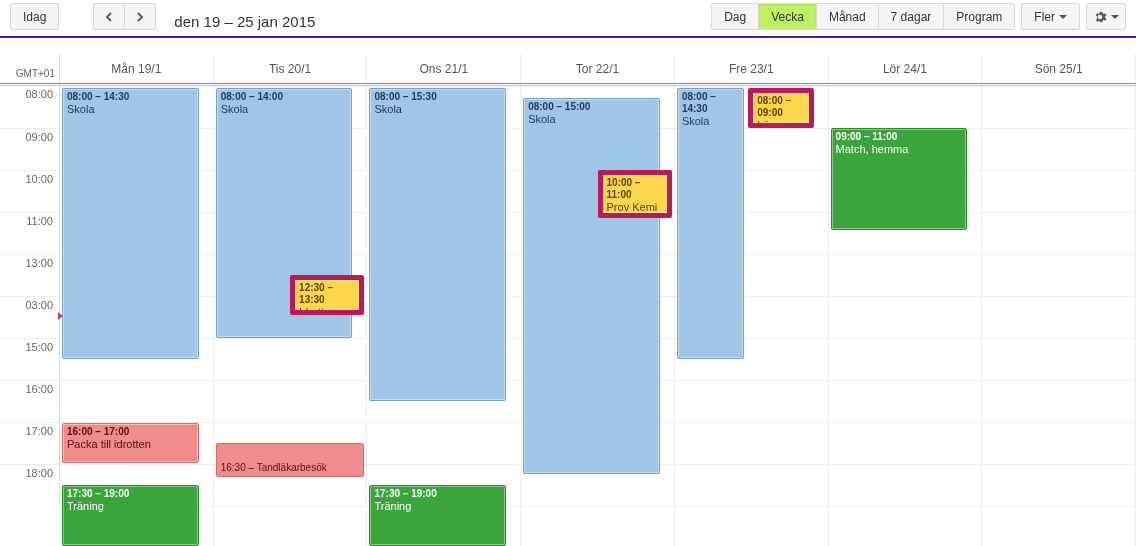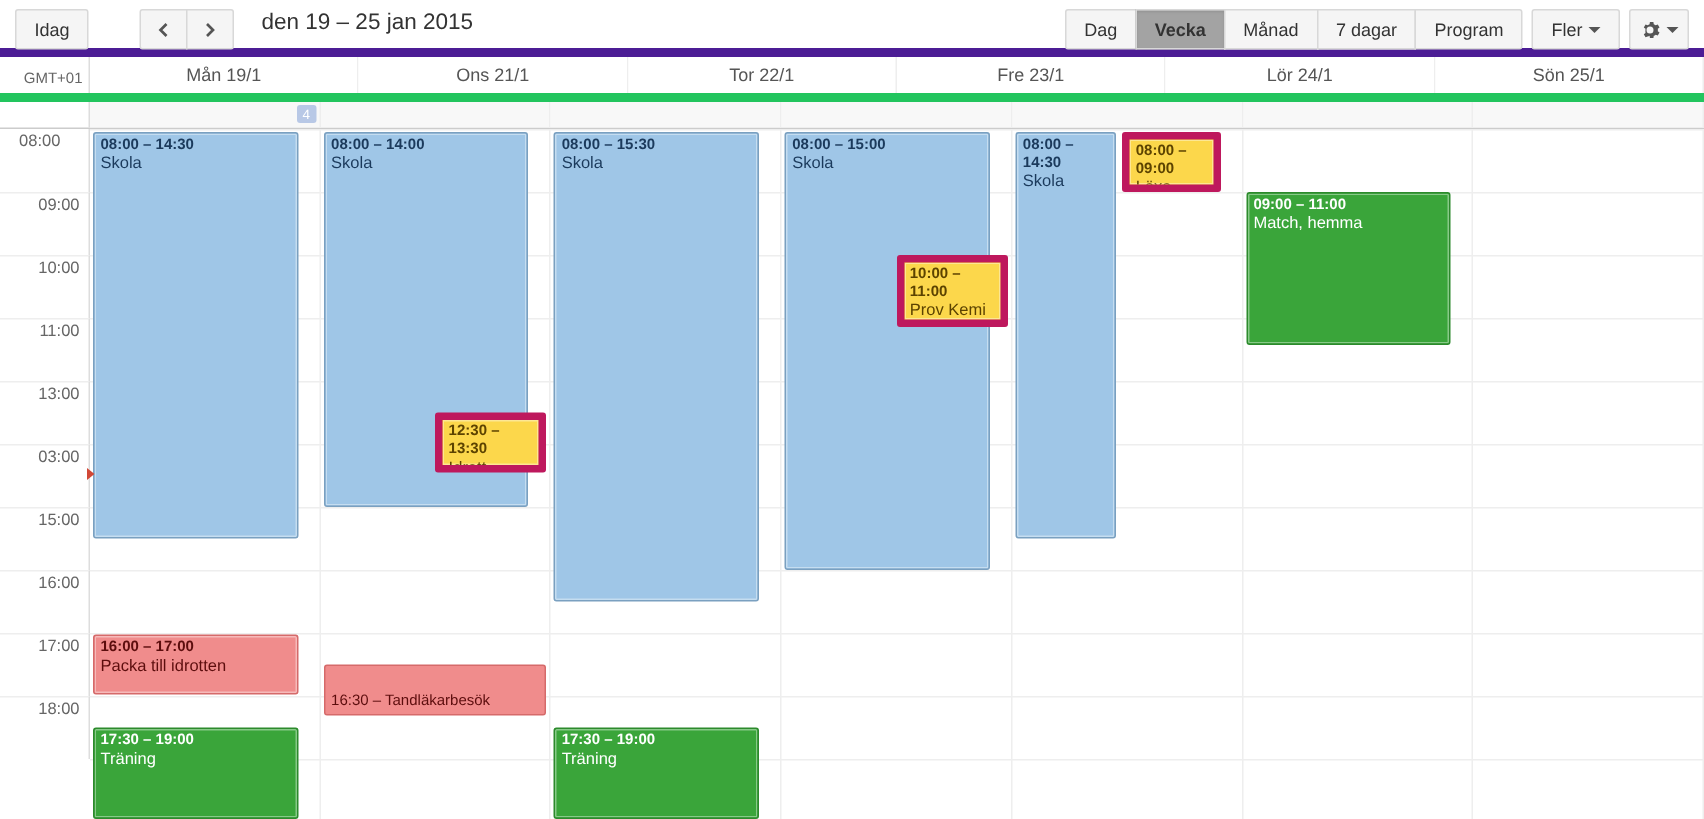--- a/index.html
+++ b/index.html
@@ -1,42 +1,42 @@
 <!DOCTYPE html>
 <html><head>
   <meta charset="utf-8">
   <style>
     * { box-sizing: border-box; margin: 0; padding: 0; }
     body { font-family: Arial, sans-serif; font-size: 13px; background: #fff; color: #222; width: 1136px; height: 546px; overflow: hidden; }
-    .toolbar { display: flex; align-items: flex-start; padding: 6px 10px; gap: 6px; border-bottom: 6px solid #4c1d95; height: 38px; }
+    .toolbar { display: flex; align-items: flex-end; padding: 6px 10px; gap: 6px; border-bottom: 2px solid #4c1d95; height: 38px; }
     .toolbar .spring { flex: 1; }
     .btn { background: #f5f5f5; border: 1px solid #d8d8d8; border-radius: 2px; padding: 5px 12px; font-size: 12px; color: #333; cursor: pointer; display: inline-flex; align-items: center; gap: 4px; height: 27px; }
     .btn-group { display: inline-flex; padding-left: 28px; }
     .btn-group .btn { border-radius: 0; margin-left: -1px; }
     .btn-group .btn:first-child { border-radius: 2px 0 0 2px; margin-left: 0; }
     .btn-group .btn:last-child { border-radius: 0 2px 2px 0; }
-    .btn.active { background: #a3a3a3; box-shadow: inset 0 1px 2px rgba(0,0,0,.1); font-weight: bold; }
+    .btn.active { background: #bef264; box-shadow: inset 0 1px 2px rgba(0,0,0,.1); }
     .date-range { margin-left: 12px; font-size: 15px; color: #333; }
     .icon-only { width: 32px; justify-content: center; padding: 5px 0; }
     .triangle-down { width: 0; height: 0; border-left: 4px solid transparent; border-right: 4px solid transparent; border-top: 4px solid #555; }
     .gear { width: 14px; height: 14px; }
 
     .grid-wrapper { position: relative; height: calc(546px - 38px); overflow: hidden; }
-    .header-row { display: flex; position: absolute; top: 0; left: 0; right: 0; height: 30px; border-bottom: 6px solid #22c55e; background: #fff; z-index: 5; }
+    .header-row { display: flex; position: absolute; top: 16px; left: 0; right: 0; height: 30px; border-bottom: 1px solid #22c55e; background: #fff; z-index: 5; }
     .tz-cell { width: 60px; font-size: 10px; color: #666; display: flex; align-items: flex-end; justify-content: flex-end; padding: 4px 4px; border-right: 1px solid #ddd; text-align: right; }
     .day-header { flex: 1; text-align: center; font-size: 12px; color: #555; display: flex; align-items: center; justify-content: center; border-right: 1px solid #eee; background: #fff; }
     .allday-row { position: absolute; top: 30px; left: 0; right: 0; height: 18px; display: flex; border-bottom: 1px solid #ccc; z-index: 4; }
     .allday-tz { width: 60px; border-right: 1px solid #ddd; position: relative; }
     .now-marker-tz { position: absolute; right: -4px; bottom: -235px; width: 0; height: 0; border-top: 4px solid transparent; border-bottom: 4px solid transparent; border-left: 5px solid #d14836; z-index: 20; }
     .allday-cell { flex: 1; border-right: 1px solid #eee; background: #f8f8f8; position: relative; }
     .badge { position: absolute; right: 2px; top: 2px; background: #b8c8e6; color: #fff; font-size: 9px; padding: 1px 4px; border-radius: 2px; }
     .scroll { position: absolute; top: 48px; left: 0; right: 0; bottom: 0; overflow: hidden; }
     .time-col { width: 60px; float: left; }
     .hour-label { height: 42px; text-align: right; padding-right: 6px; font-size: 11px; color: #666; border-right: 1px solid #ddd; border-top: 1px solid #eee; padding-top: 2px; }
-    .hour-label:first-child { border-top: none; text-align: center; }
+    .hour-label:first-child { border-top: none; }
     .days { margin-left: 60px; position: relative; }
     .gridlines { position: absolute; left:0; right:0; top:0; }
     .row-line { height: 42px; border-top: 1px solid #eee; }
     .day-cols { display: flex; position: absolute; top: 0; left:0; right:0; height: 480px; }
     .day-col { flex: 1; border-right: 1px solid #eee; position: relative; }
 
     .event { position: absolute; border-radius: 2px; padding: 2px 4px; font-size: 10px; line-height: 12px; overflow: hidden; box-shadow: 0 0 0 1px rgba(255,255,255,.4) inset; cursor: pointer; }
     .event .time { font-weight: bold; font-size: 10px; }
     .event .title { font-size: 11px; }
     .c-blue { background: #9fc6e7; border: 1px solid #7aa0c0; color: #1b3a5c; }
@@ -80,20 +80,21 @@
         <path fill="#555" d="M12 8a4 4 0 1 0 0 8 4 4 0 0 0 0-8zm9 4a9 9 0 0 1-.1 1.3l2 1.6-2 3.4-2.4-1a8 8 0 0 1-2.2 1.3l-.4 2.6h-4l-.4-2.6A8 8 0 0 1 9.3 19.3l-2.4 1-2-3.4 2-1.6A9 9 0 0 1 6.8 12a9 9 0 0 1 .1-1.3l-2-1.6 2-3.4 2.4 1A8 8 0 0 1 11.5 5.4L11.9 2.8h4l.4 2.6a8 8 0 0 1 2.2 1.3l2.4-1 2 3.4-2 1.6A9 9 0 0 1 21 12z"></path>
       </svg>
     <span class="triangle-down"></span>
   </button>
 </div>
 
 <div class="grid-wrapper">
   <div class="header-row">
     <div class="tz-cell">GMT+01</div>
     <div class="day-header">Mån 19/1</div>
+    <div class="day-header">Tis 20/1</div>
     <div class="day-header">Ons 21/1</div>
     <div class="day-header">Tor 22/1</div>
     <div class="day-header">Fre 23/1</div>
     <div class="day-header">Lör 24/1</div>
     <div class="day-header">Sön 25/1</div>
   </div>
   <div class="allday-row">
     <div class="allday-tz">
       <span class="now-marker-tz"></span>
     </div>
@@ -168,21 +169,21 @@
             <div class="time">08:00 – 15:30</div>
             <div class="title">Skola</div>
           </div>
           <div class="event c-green" style="top:399px;height:61px;left:2px;right:14px">
             <span class="time">17:30 – 19:00</span>
             <div class="title">Träning</div>
           </div>
         </div>
 
         <div class="day-col">
-          <div class="event c-blue" style="top:2px;height:292px;left:2px;right:14px">
+          <div class="event c-blue" style="top:12px;height:376px;left:2px;right:14px">
             <div class="time">08:00 – 15:00</div>
             <div class="title">Skola</div>
           </div>
           <div class="event c-yellow" style="top:84px;height:48px;left:50%;right:2px">
             <span class="time">10:00 – 11:00</span>
             <div class="title">Prov Kemi</div>
           </div>
         </div>
 
         <div class="day-col">

